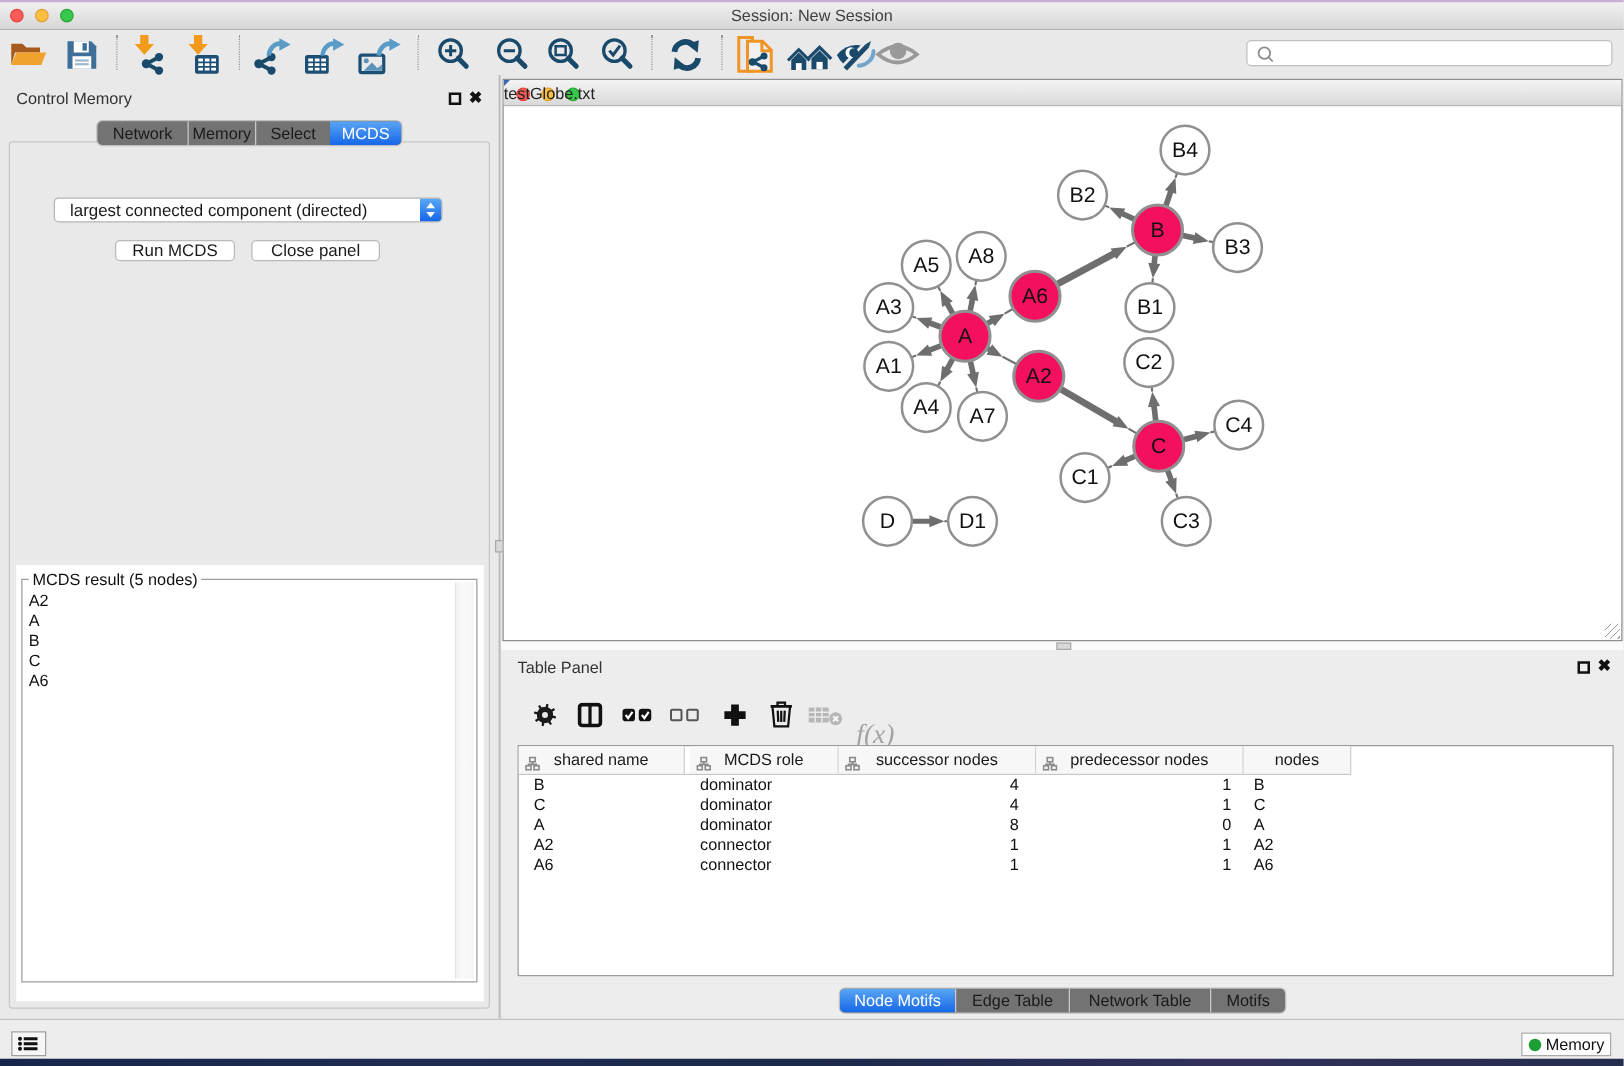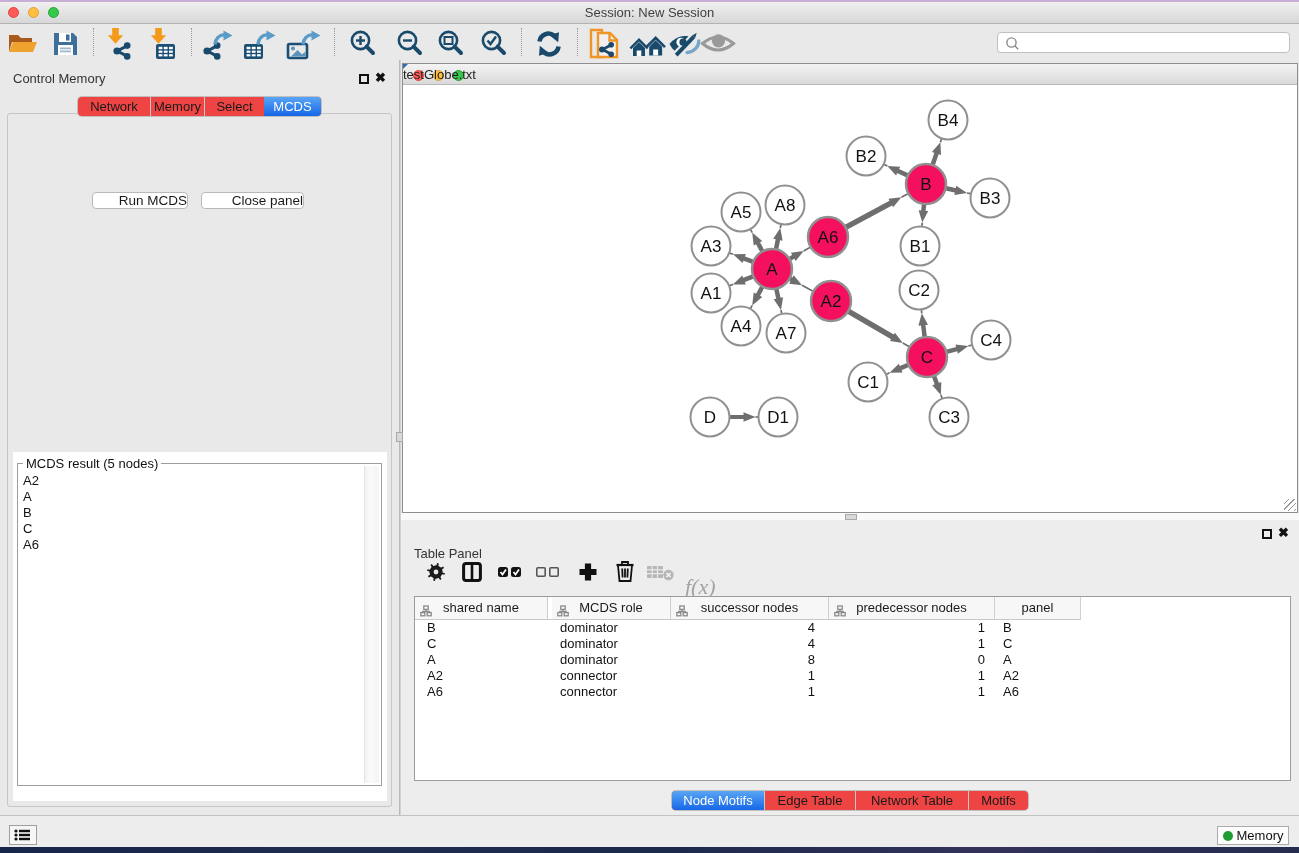--- a/index.html
+++ b/index.html
@@ -22,33 +22,33 @@
 #search svg { position:absolute; left:7px; top:3px; }
 
 
 #cpanel { position:absolute; left:0; top:60px; width:399px; height:755px; background:#e9e9e9; }
 .phead { font-size:13px; color:#333; }
 .float-btn { position:absolute; width:10px; height:10px; border:2px solid #111; }
 .close-x { position:absolute; font-size:13px; font-weight:bold; color:#111; }
 #cp-border { position:absolute; left:7px; top:53px; width:385px; height:694px;
   border:1px solid #c6c6c6; border-radius:3px; }
 .tabs { position:absolute; display:flex; height:19px; border-radius:4px;
-  box-shadow:0 0 0 1px #bfbfbf; background:#ef4444; overflow:hidden; }
+  box-shadow:0 0 0 1px #bfbfbf; background:#737373; overflow:hidden; }
 .tab { font-size:13px; color:#1a1a1a; text-align:center; line-height:19px;
   border-left:1px solid #c9c9c9; }
 .tab:first-child { border-left:none; }
 .tab.sel { background:linear-gradient(#59a5f4,#1667e8); color:#fff; border-left:none; }
 #opt-label { position:absolute; left:0; width:399px; top:76px; text-align:center; font-size:13.5px; color:#1a1a1a; }
 #combo { position:absolute; left:43px; top:98px; width:311px; height:20px; background:#fff;
   border:1px solid #b4b4b4; border-radius:4px; }
 #combo .ct { position:absolute; left:12px; top:2px; font-size:13.5px; color:#1a1a1a; }
 #combo .stepper { position:absolute; right:0; top:0; width:17px; height:18px;
   background:linear-gradient(#5ba7f5,#1566e8); border-radius:0 3px 3px 0; }
 .btn { position:absolute; height:17px; background:#fff; border:1px solid #b9b9b9; border-radius:4px;
-  font-size:13.5px; color:#1a1a1a; text-align:right; line-height:16px; }
+  font-size:13.5px; color:#1a1a1a; text-align:center; line-height:16px; }
 #results-bg { position:absolute; left:13px; top:392px; width:374px; height:349px; background:#fff; }
 #results-box { position:absolute; left:17px; top:403px; width:365px; height:323px;
   border:1px solid #9d9d9d; background:#fff; }
 #results-label { position:absolute; left:23px; top:396px; background:#fff; padding:0 3px;
   font-size:13px; color:#111; }
 #results-list { position:absolute; left:5px; top:9px; font-size:13px; color:#111; line-height:16px; }
 #res-scroll { position:absolute; right:2px; top:2px; width:15px; bottom:2px;
   background:linear-gradient(90deg,#f2f2f2,#fafafa 40%,#f4f4f4); border-left:1px solid #e2e2e2; }
 
 #vdivider { position:absolute; left:399px; top:60px; width:2px; height:755px; background:#d2d2d2;
@@ -299,20 +299,27 @@
 <div id="cpanel">
   <div class="phead abs" style="left:13px;top:11px;">Control Memory</div>
   <div class="float-btn" style="left:359px;top:14px;"></div>
   <div class="close-x" style="left:375px;top:10px;">✖</div>
   <div id="cp-border"></div>
   <div class="tabs" style="left:78px;top:37px;width:243px;">
     <div class="tab" style="width:72px;">Network</div>
     <div class="tab" style="width:54px;">Memory</div>
     <div class="tab" style="width:60px;">Select</div>
     <div class="tab sel" style="width:57px;">MCDS</div>
+  </div>
+  <div id="combo">
+    <div class="ct">largest connected component (directed)</div>
+    <div class="stepper"><svg width="17" height="18" viewBox="0 0 17 18" style="">
+          <path d="M8.5 3 L12 7.5 H5 z" fill="#fff"></path>
+          <path d="M8.5 15 L5 10.5 H12 z" fill="#fff"></path>
+        </svg></div>
   </div>
   <div class="btn" style="left:92px;top:132px;width:96px;">Run MCDS</div>
   <div class="btn" style="left:201px;top:132px;width:103px;">Close panel</div>
   <div id="results-bg"></div>
   <div id="results-box">
     <div id="res-scroll"></div>
     <div id="results-list">A2<br>A<br>B<br>C<br>A6</div>
   </div>
   <div id="results-label">MCDS result (5 nodes)</div>
 </div>
@@ -430,21 +437,21 @@
 <text x="547" y="337.5" text-anchor="middle" font-size="17" font-family="Liberation Sans, sans-serif" fill="#111">C3</text>
 <circle cx="589" cy="255" r="19.5" fill="#ffffff" stroke="#909090" stroke-width="2.0"></circle>
 <text x="589" y="260.5" text-anchor="middle" font-size="17" font-family="Liberation Sans, sans-serif" fill="#111">C4</text>
 <circle cx="308" cy="332" r="19.5" fill="#ffffff" stroke="#909090" stroke-width="2.0"></circle>
 <text x="308" y="337.5" text-anchor="middle" font-size="17" font-family="Liberation Sans, sans-serif" fill="#111">D</text>
 <circle cx="376" cy="332" r="19.5" fill="#ffffff" stroke="#909090" stroke-width="2.0"></circle>
 <text x="376" y="337.5" text-anchor="middle" font-size="17" font-family="Liberation Sans, sans-serif" fill="#111">D1</text>
 </svg>
 
 <div id="tpanel">
-  <div class="phead abs" style="left:13px;top:6px;margin-top:20px;">Table Panel</div>
+  <div class="phead abs" style="left:13px;top:6px;">Table Panel</div>
   <div class="float-btn" style="left:861px;top:9px;"></div>
   <div class="close-x" style="left:877px;top:5px;">✖</div>
   <div class="ti" style="left:26px;top:35px;">
       <svg width="18" height="18" viewBox="0 0 18 18" style="">
         <polygon points="15.40,9.00 15.39,9.40 17.93,10.13 17.56,11.78 14.95,11.36 14.79,11.72 13.53,13.53 13.23,13.80 14.52,16.11 13.09,17.02 11.54,14.87 11.17,15.02 9.00,15.40 8.60,15.39 7.87,17.93 6.22,17.56 6.64,14.95 6.28,14.79 4.47,13.53 4.20,13.23 1.89,14.52 0.98,13.09 3.13,11.54 2.98,11.17 2.60,9.00 2.61,8.60 0.07,7.87 0.44,6.22 3.05,6.64 3.21,6.28 4.47,4.47 4.77,4.20 3.48,1.89 4.91,0.98 6.46,3.13 6.83,2.98 9.00,2.60 9.40,2.61 10.13,0.07 11.78,0.44 11.36,3.05 11.72,3.21 13.53,4.47 13.80,4.77 16.11,3.48 17.02,4.91 14.87,6.46 15.02,6.83" fill="#1a1a1a"></polygon>
         <circle cx="9.0" cy="9.0" r="6.4" fill="#1a1a1a"></circle>
         <circle cx="9.0" cy="9.0" r="2.4" fill="#e9e9e9"></circle>
       </svg>
     </div>
   <div class="ti" style="left:61px;top:35px;">
@@ -528,21 +535,21 @@
             </g>
           </svg></div></div>
       <div class="th" style="left:414px;width:166px;">predecessor nodes<div style="position:absolute;left:5px;top:5px;"><svg width="12" height="12" viewBox="0 0 12 12" style="">
             <g fill="none" stroke="#8a8a8a" stroke-width="1.3">
               <rect x="3.8" y="1" width="4.4" height="3.4"></rect>
               <rect x="0.8" y="7.6" width="4" height="3.2"></rect>
               <rect x="7.2" y="7.6" width="4" height="3.2"></rect>
               <path d="M6 4.5 v2 M2.8 7.5 v-1 h6.4 v1"></path>
             </g>
           </svg></div></div>
-      <div class="th" style="left:580px;width:86px;">panel</div>
+      <div class="th" style="left:580px;width:86px;">nodes</div>
       <div id="thead-line"></div>
       <div class="td" style="left:12px;top:23px;">B</div>
       <div class="td" style="left:145px;top:23px;">dominator</div>
       <div class="td" style="left:256px;top:23px;width:144px;text-align:right;">4</div>
       <div class="td" style="left:424px;top:23px;width:146px;text-align:right;">1</div>
       <div class="td" style="left:588px;top:23px;">B</div>
       <div class="td" style="left:12px;top:39px;">C</div>
       <div class="td" style="left:145px;top:39px;">dominator</div>
       <div class="td" style="left:256px;top:39px;width:144px;text-align:right;">4</div>
       <div class="td" style="left:424px;top:39px;width:146px;text-align:right;">1</div>

